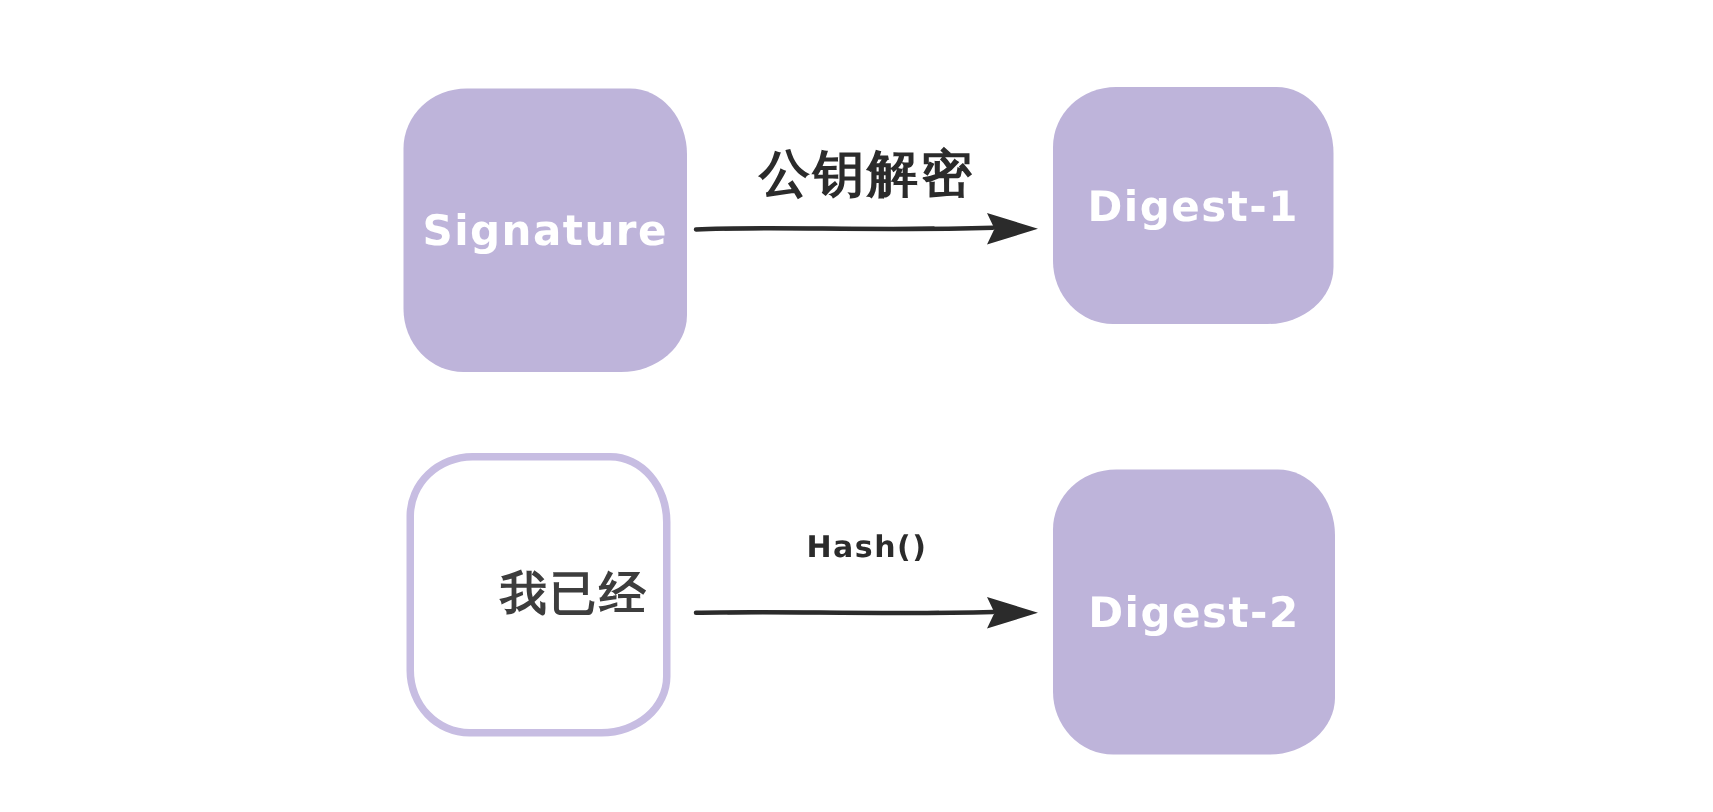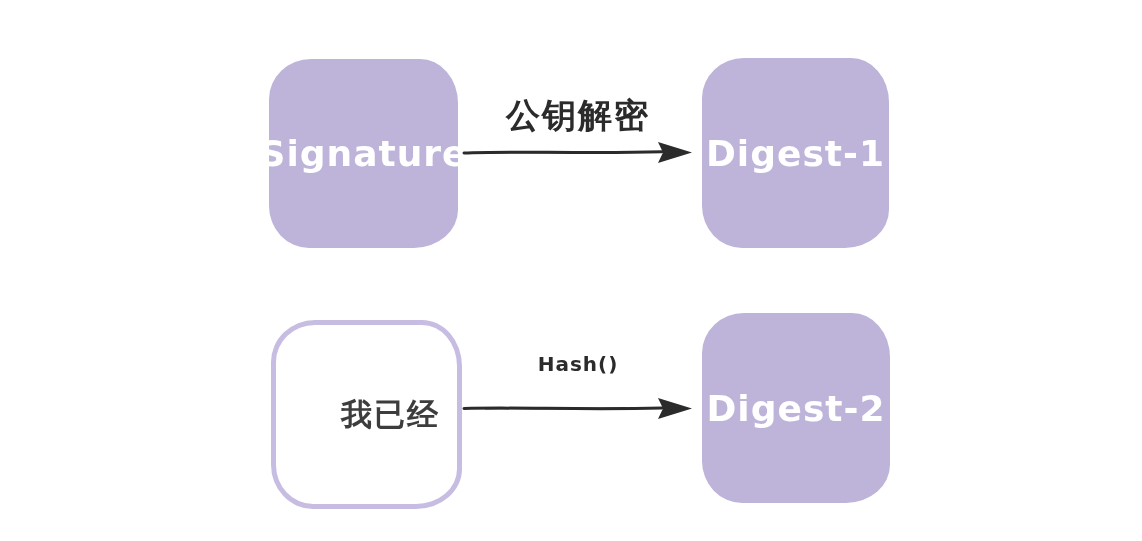--- a/index.html
+++ b/index.html
@@ -26,21 +26,21 @@
     position: absolute;
     display: flex;
     align-items: center;
     justify-content: center;
     text-align: center;
   }
   .box.filled {
     background: var(--box-fill);
     color: var(--box-text);
     border-radius: 42px 38px 44px 40px / 40px 44px 38px 42px;
-    font-size: 36px;
+    font-size: 28px;
     font-weight: 600;
     letter-spacing: 1px;
   }
   .box.outlined {
     background: var(--page-bg);
     border: 5px solid var(--outline-border);
     border-radius: 44px 40px 46px 42px / 42px 46px 40px 44px;
     color: var(--message-text);
     font-size: 31px;
     font-weight: 600;
@@ -60,23 +60,23 @@
     position: absolute;
     width: 232px;
     height: 30px;
   }
   .arrow svg { display: block; width: 100%; height: 100%; }
 
   
   #box-signature { left: 269px; top: 59px;  width: 189px; height: 189px; }
   #label-row1    { left: 462px; top: 93px;  }
   #arrow-row1    { left: 461px; top: 137px; }
-  #box-digest1   { left: 702px; top: 58px;  width: 187px; height: 190px; }
+  #box-digest1   { left: 702px; top: 58px;  width: 187px; height: 158px; }
 
-  #box-message   { left: 271px; top: 320px; width: 191px; height: 189px; padding-left: 48px; }
+  #box-message   { left: 271px; top: 302px; width: 176px; height: 189px; padding-left: 48px; }
   #label-row2    { left: 462px; top: 352px; }
   #arrow-row2    { left: 461px; top: 393px; }
   #box-digest2   { left: 702px; top: 313px; width: 188px; height: 190px; align-items: center; }
 </style>
 </head>
 <body>
 
 <div class="canvas">
 
   <div class="box filled" id="box-signature">

